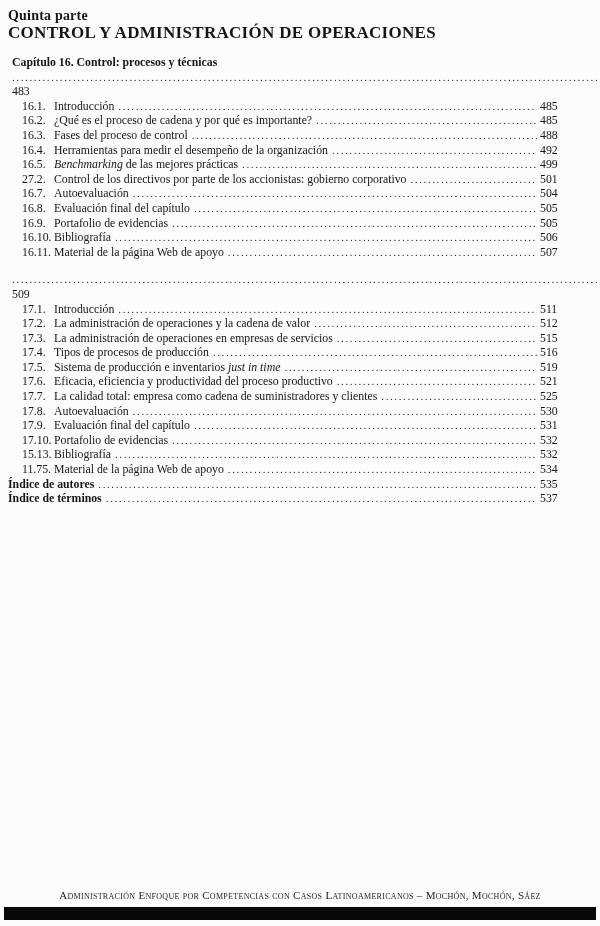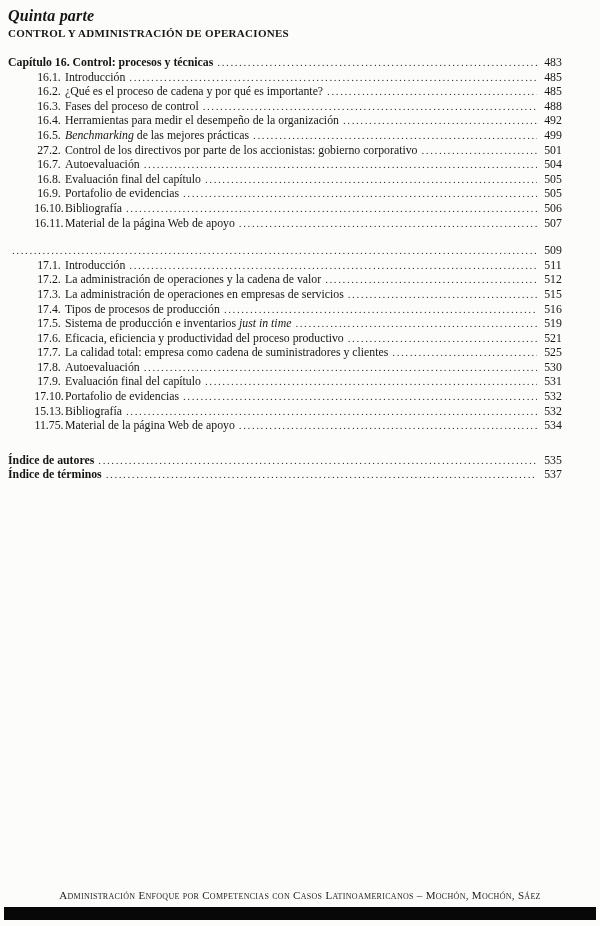--- a/index.html
+++ b/index.html
@@ -12,69 +12,67 @@
     position: relative;
     overflow: hidden;
   }
   .page {
     position: absolute;
     top: 8px;
     left: 8px;
     right: 34px;
   }
   .part-label {
-    font-size: 16px;
+    font-size: 14px;
     font-weight: 700;
     line-height: 16px;
     letter-spacing: 0.2px;
-    font-style: italic;
   }
   .part-title {
-    font-size: 11px;
+    font-size: 17px;
     font-weight: 700;
     line-height: 18px;
     letter-spacing: 0.3px;
   }
   .toc { margin-top: 13px; }
   .row {
     display: flex;
     align-items: baseline;
     font-size: 11.8px;
     line-height: 14.6px;
   }
-  .row.chapter { margin-top: 13px; }
+  .row.chapter { margin-top: 13px; flex-direction: column; }
   .row.chapter:first-child { margin-top: 0; }
   .chapter .title { font-weight: 700; }
   .section .num {
     flex: 0 0 32px;
-    margin-left: 25px;
+    margin-left: 14px;
     white-space: nowrap;
-    text-align: center;
   }
   .title { flex: 0 0 auto; white-space: nowrap; }
   .dots {
     flex: 1 1 auto;
     min-width: 6px;
     overflow: hidden;
     white-space: nowrap;
     margin: 0 3px 0 4px;
     color: #2a2a2a;
   }
   .dots::after {
     content: "........................................................................................................................................................................................................";
     letter-spacing: 1.6px;
     font-size: 11px;
   }
   .pg {
     flex: 0 0 auto;
     min-width: 26px;
-    text-align: center;
+    text-align: left;
     white-space: nowrap;
   }
-  .indices { margin-top: 20px; }
+  .indices { }
   .index .title { font-weight: 700; }
   .footer-text {
     position: absolute;
     left: 0;
     right: 0;
     bottom: 25px;
     text-align: center;
     font-variant: small-caps;
     font-size: 11px;
     letter-spacing: 0.3px;

